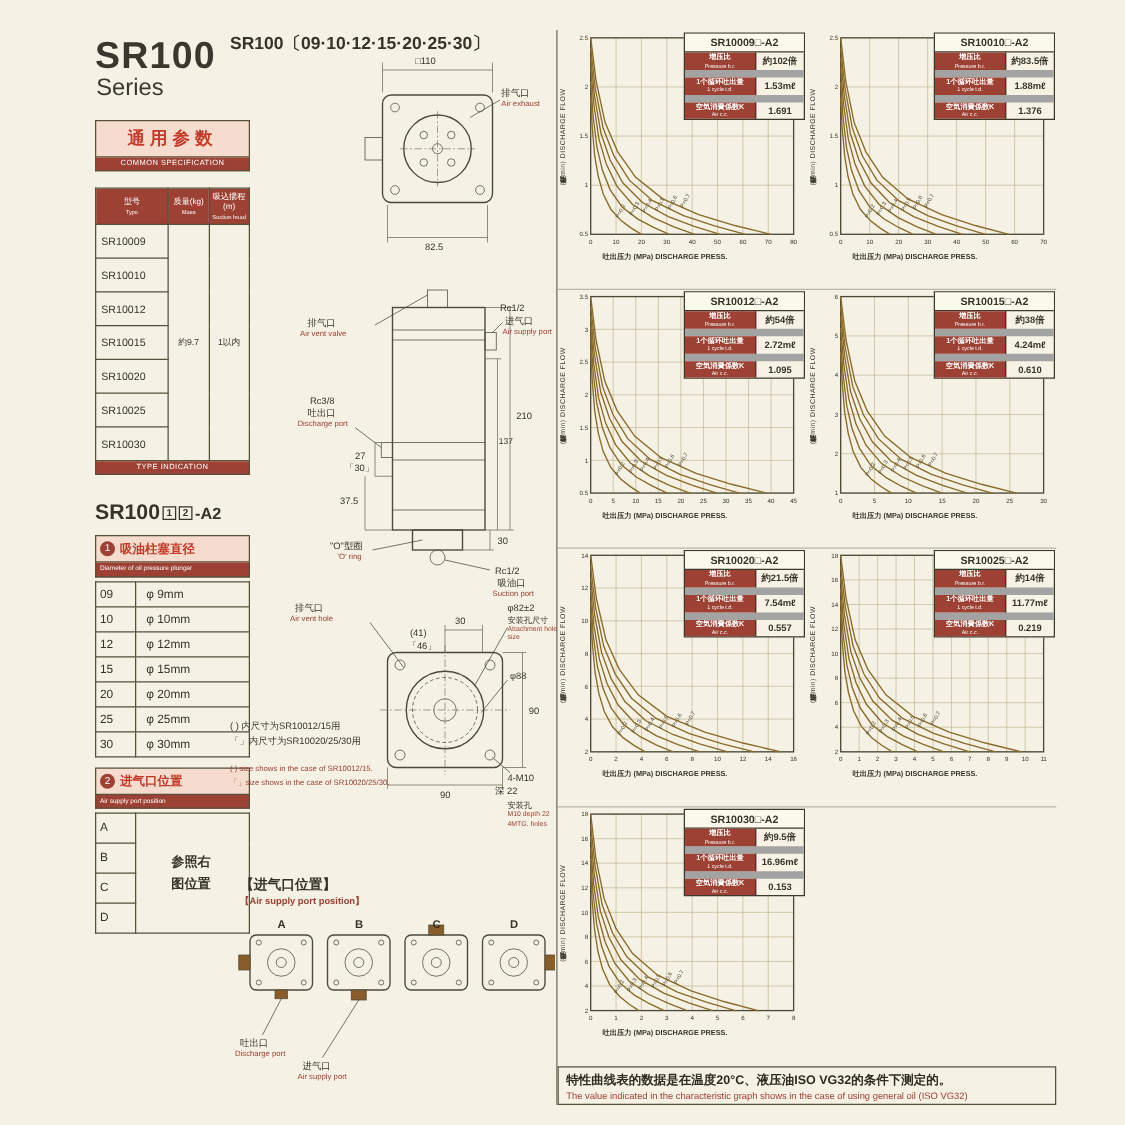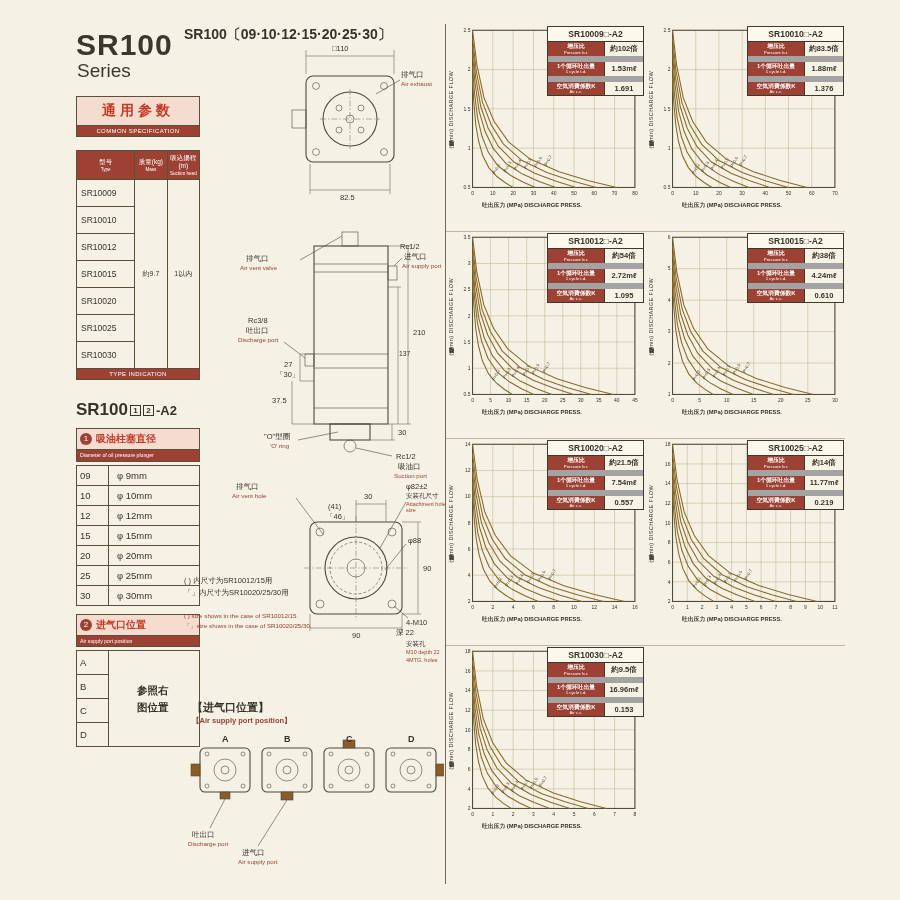--- a/index.html
+++ b/index.html
@@ -928,13 +928,17 @@
             </div>
             <div class="tb-val">0.153</div>
           </div>
         </div>
       </div>
     </div>
   <div class="hdiv" style="top:231px"></div>
   <div class="hdiv" style="top:438px"></div>
   <div class="hdiv" style="top:645px"></div>
 
+  <div class="note">
+    <div class="note-cn">特性曲线表的数据是在温度20°C、液压油ISO VG32的条件下测定的。</div>
+    <div class="note-en">The value indicated in the characteristic graph shows in the case of using general oil (ISO VG32)</div>
+  </div>
 </div>
 
 </body></html>

